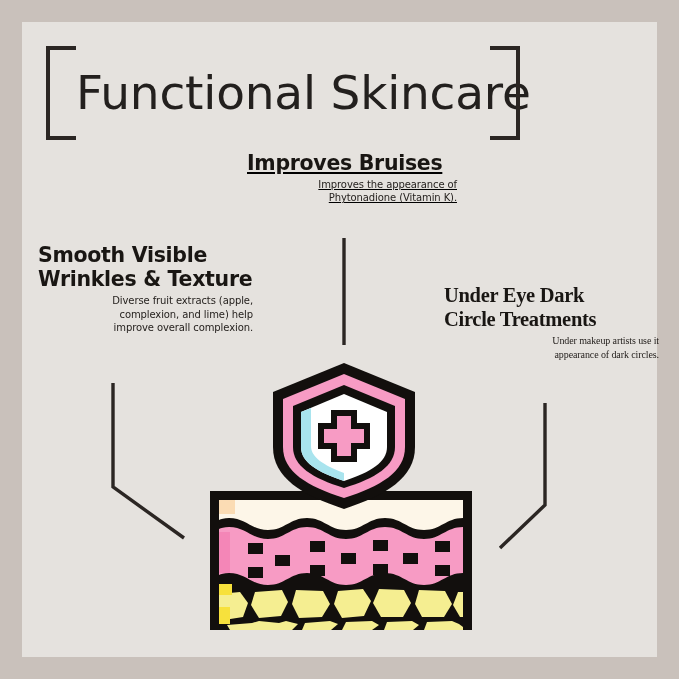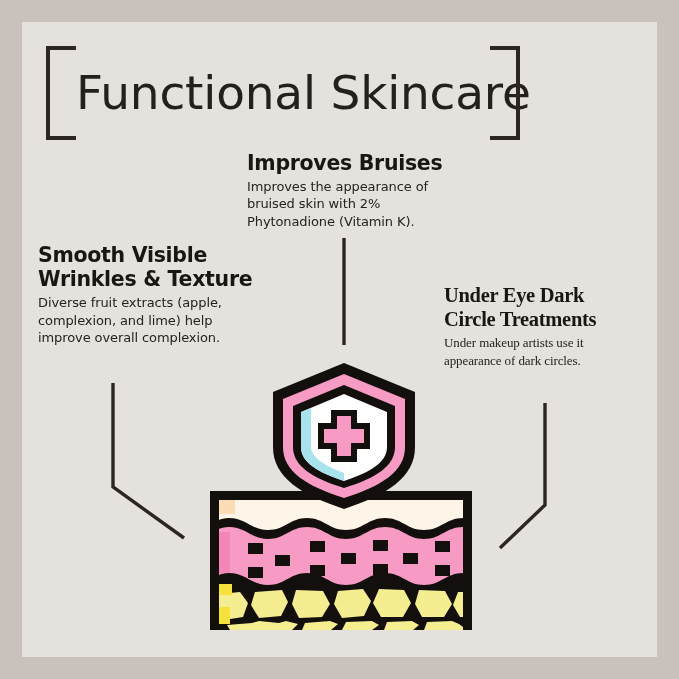--- a/index.html
+++ b/index.html
@@ -72,37 +72,39 @@
     position: absolute;
   }
   .callout-title {
     font-size: 20.5px;
     font-weight: 700;
     color: #191613;
     line-height: 1.18;
     letter-spacing: -0.3px;
   }
   .callout-body {
-    font-size: 13px;
+    font-size: 10px;
     font-weight: 400;
     color: #26221f;
     line-height: 1.33;
     margin-top: 3px;
     letter-spacing: -0.1px;
+    text-align: right;
   }
   .callout-body div {
     white-space: nowrap;
   }
   .callout-title div {
     white-space: nowrap;
   }
   #callout-bruises {
     left: 247px;
     top: 151px;
     width: 210px;
+    text-decoration: underline;
   }
   #callout-wrinkles {
     left: 38px;
     top: 243px;
     width: 215px;
   }
   #callout-darkcircles {
     left: 444px;
     top: 283px;
     width: 215px;
@@ -137,21 +139,20 @@
       <polyline points="545,403 545,505 500,548"></polyline>
     </g>
   </svg>
 
   <div class="callout" id="callout-bruises">
     <div class="callout-title">
       <div>Improves Bruises</div>
     </div>
     <div class="callout-body">
       <div>Improves the appearance of</div>
-      <div>bruised skin with 2%</div>
       <div>Phytonadione (Vitamin K).</div>
     </div>
   </div>
 
   <div class="callout" id="callout-wrinkles">
     <div class="callout-title">
       <div>Smooth Visible</div>
       <div>Wrinkles &amp; Texture</div>
     </div>
     <div class="callout-body">

